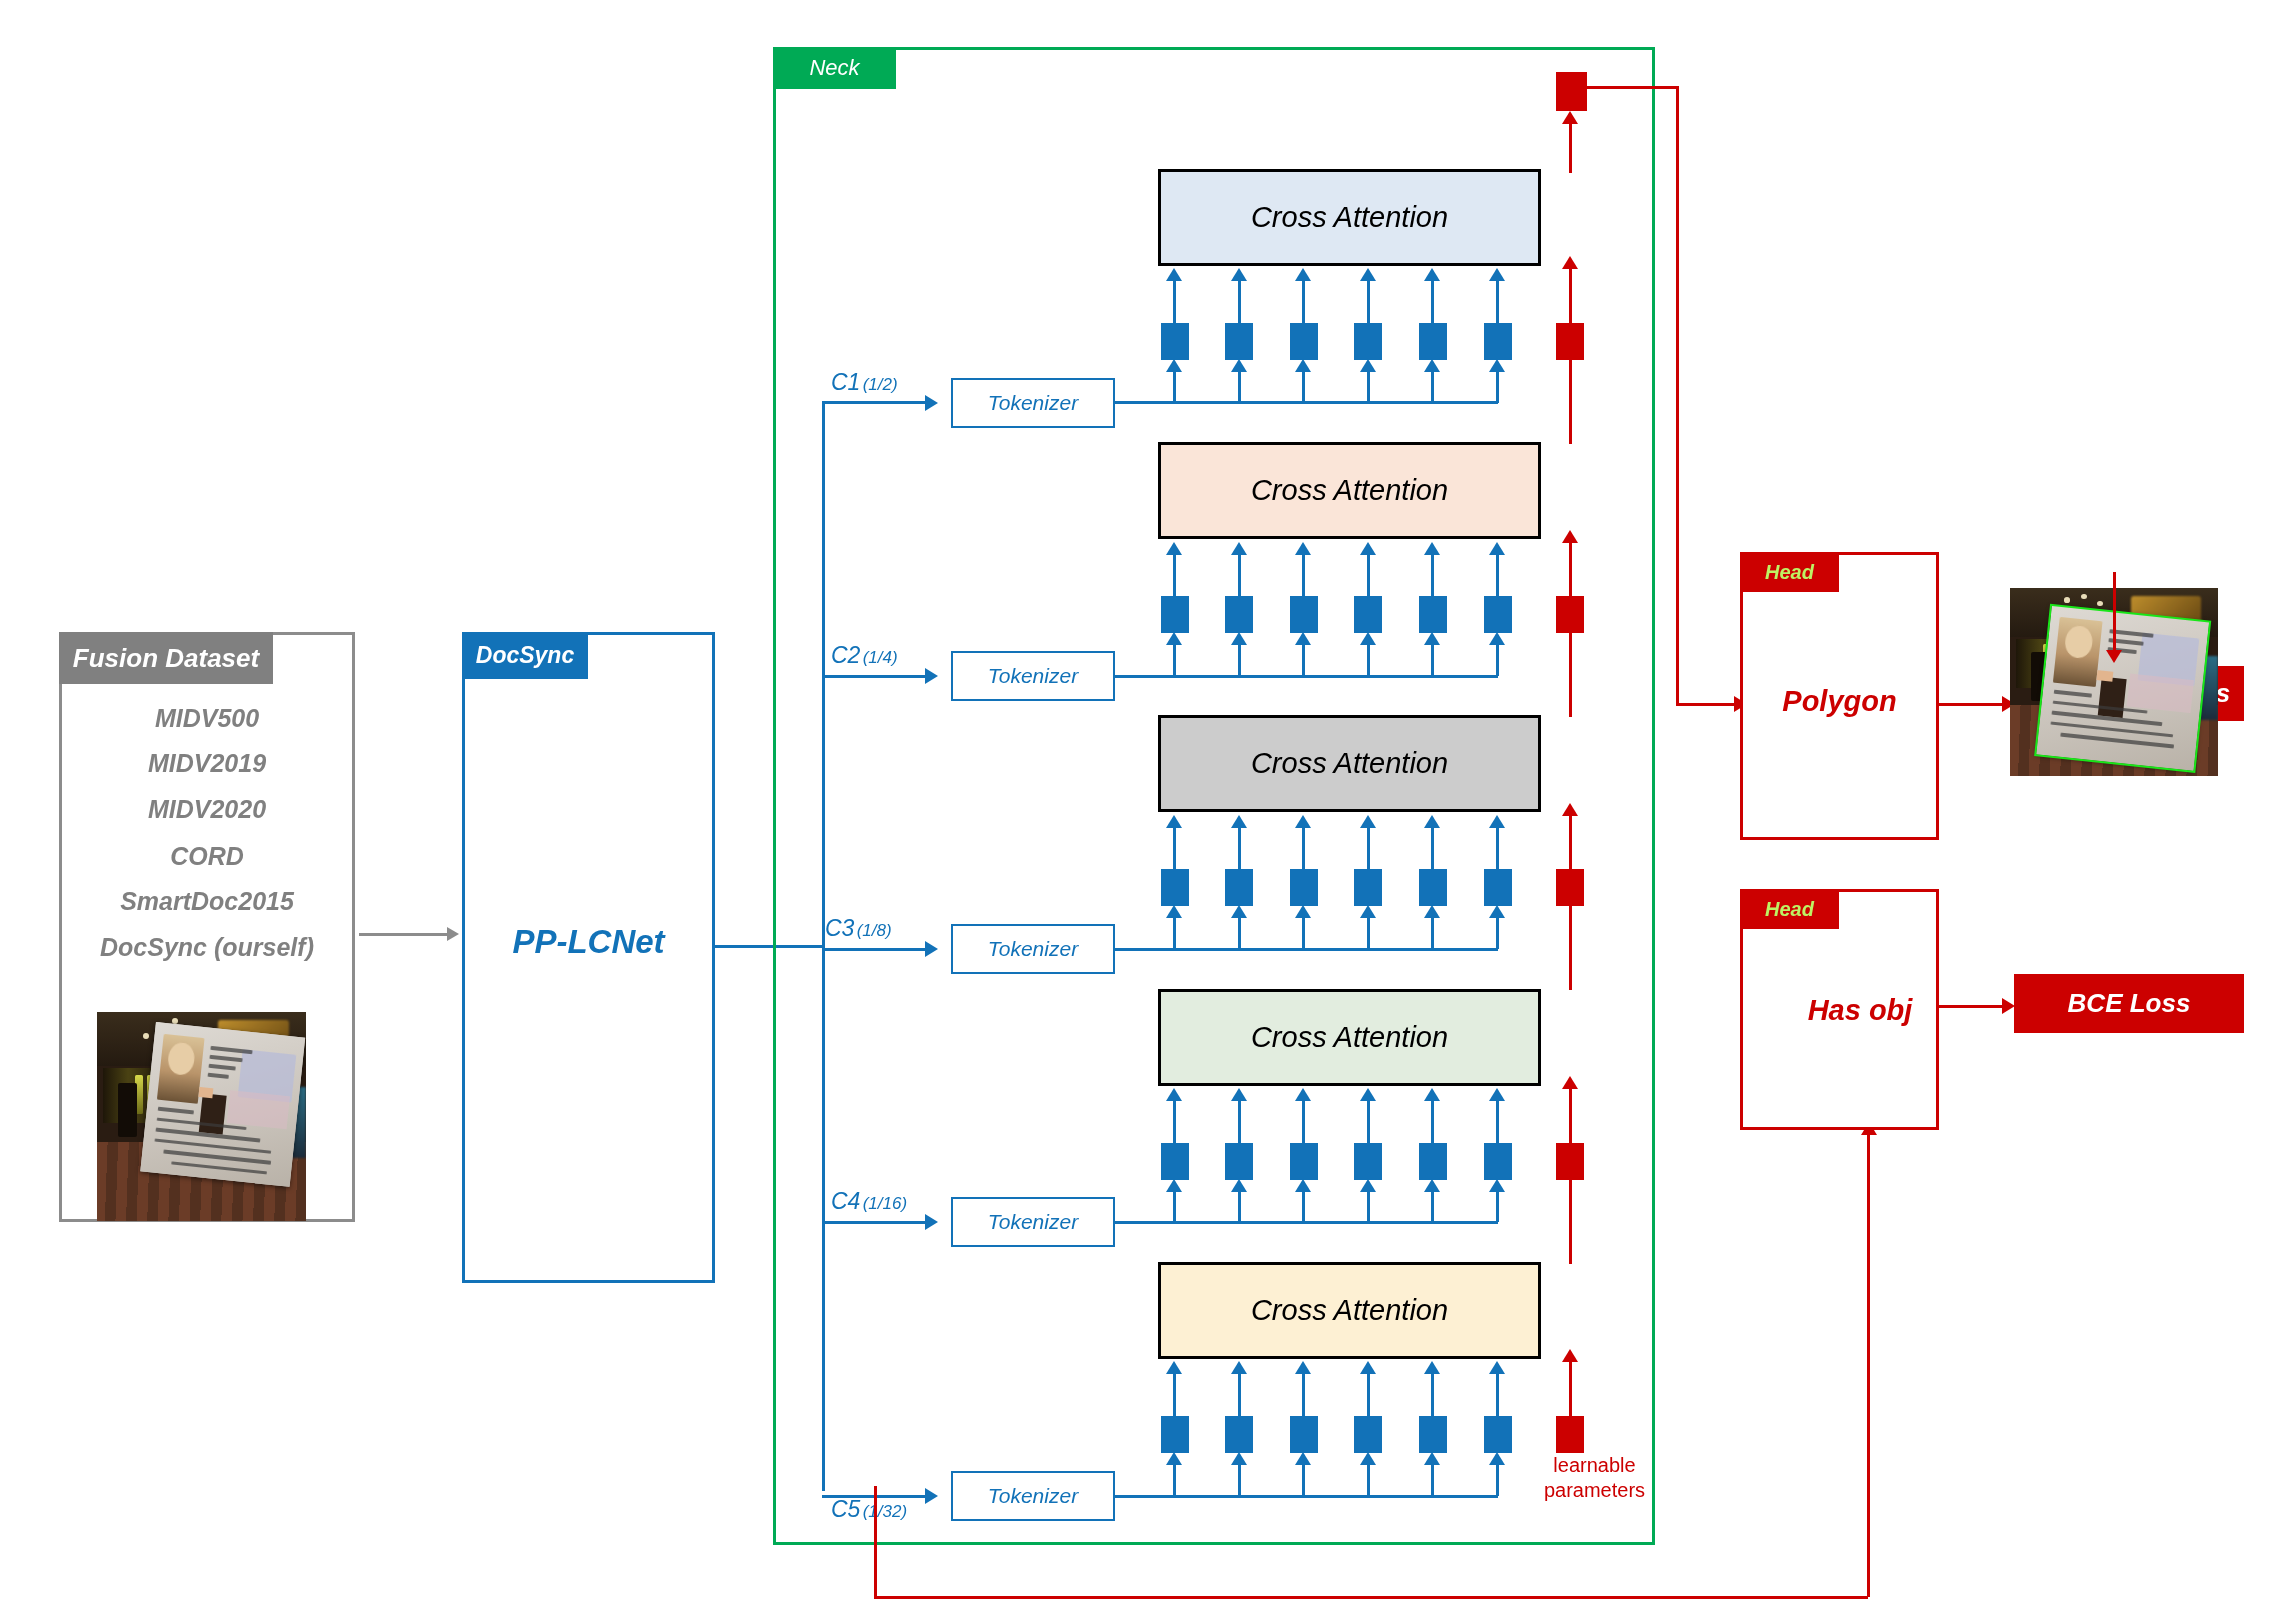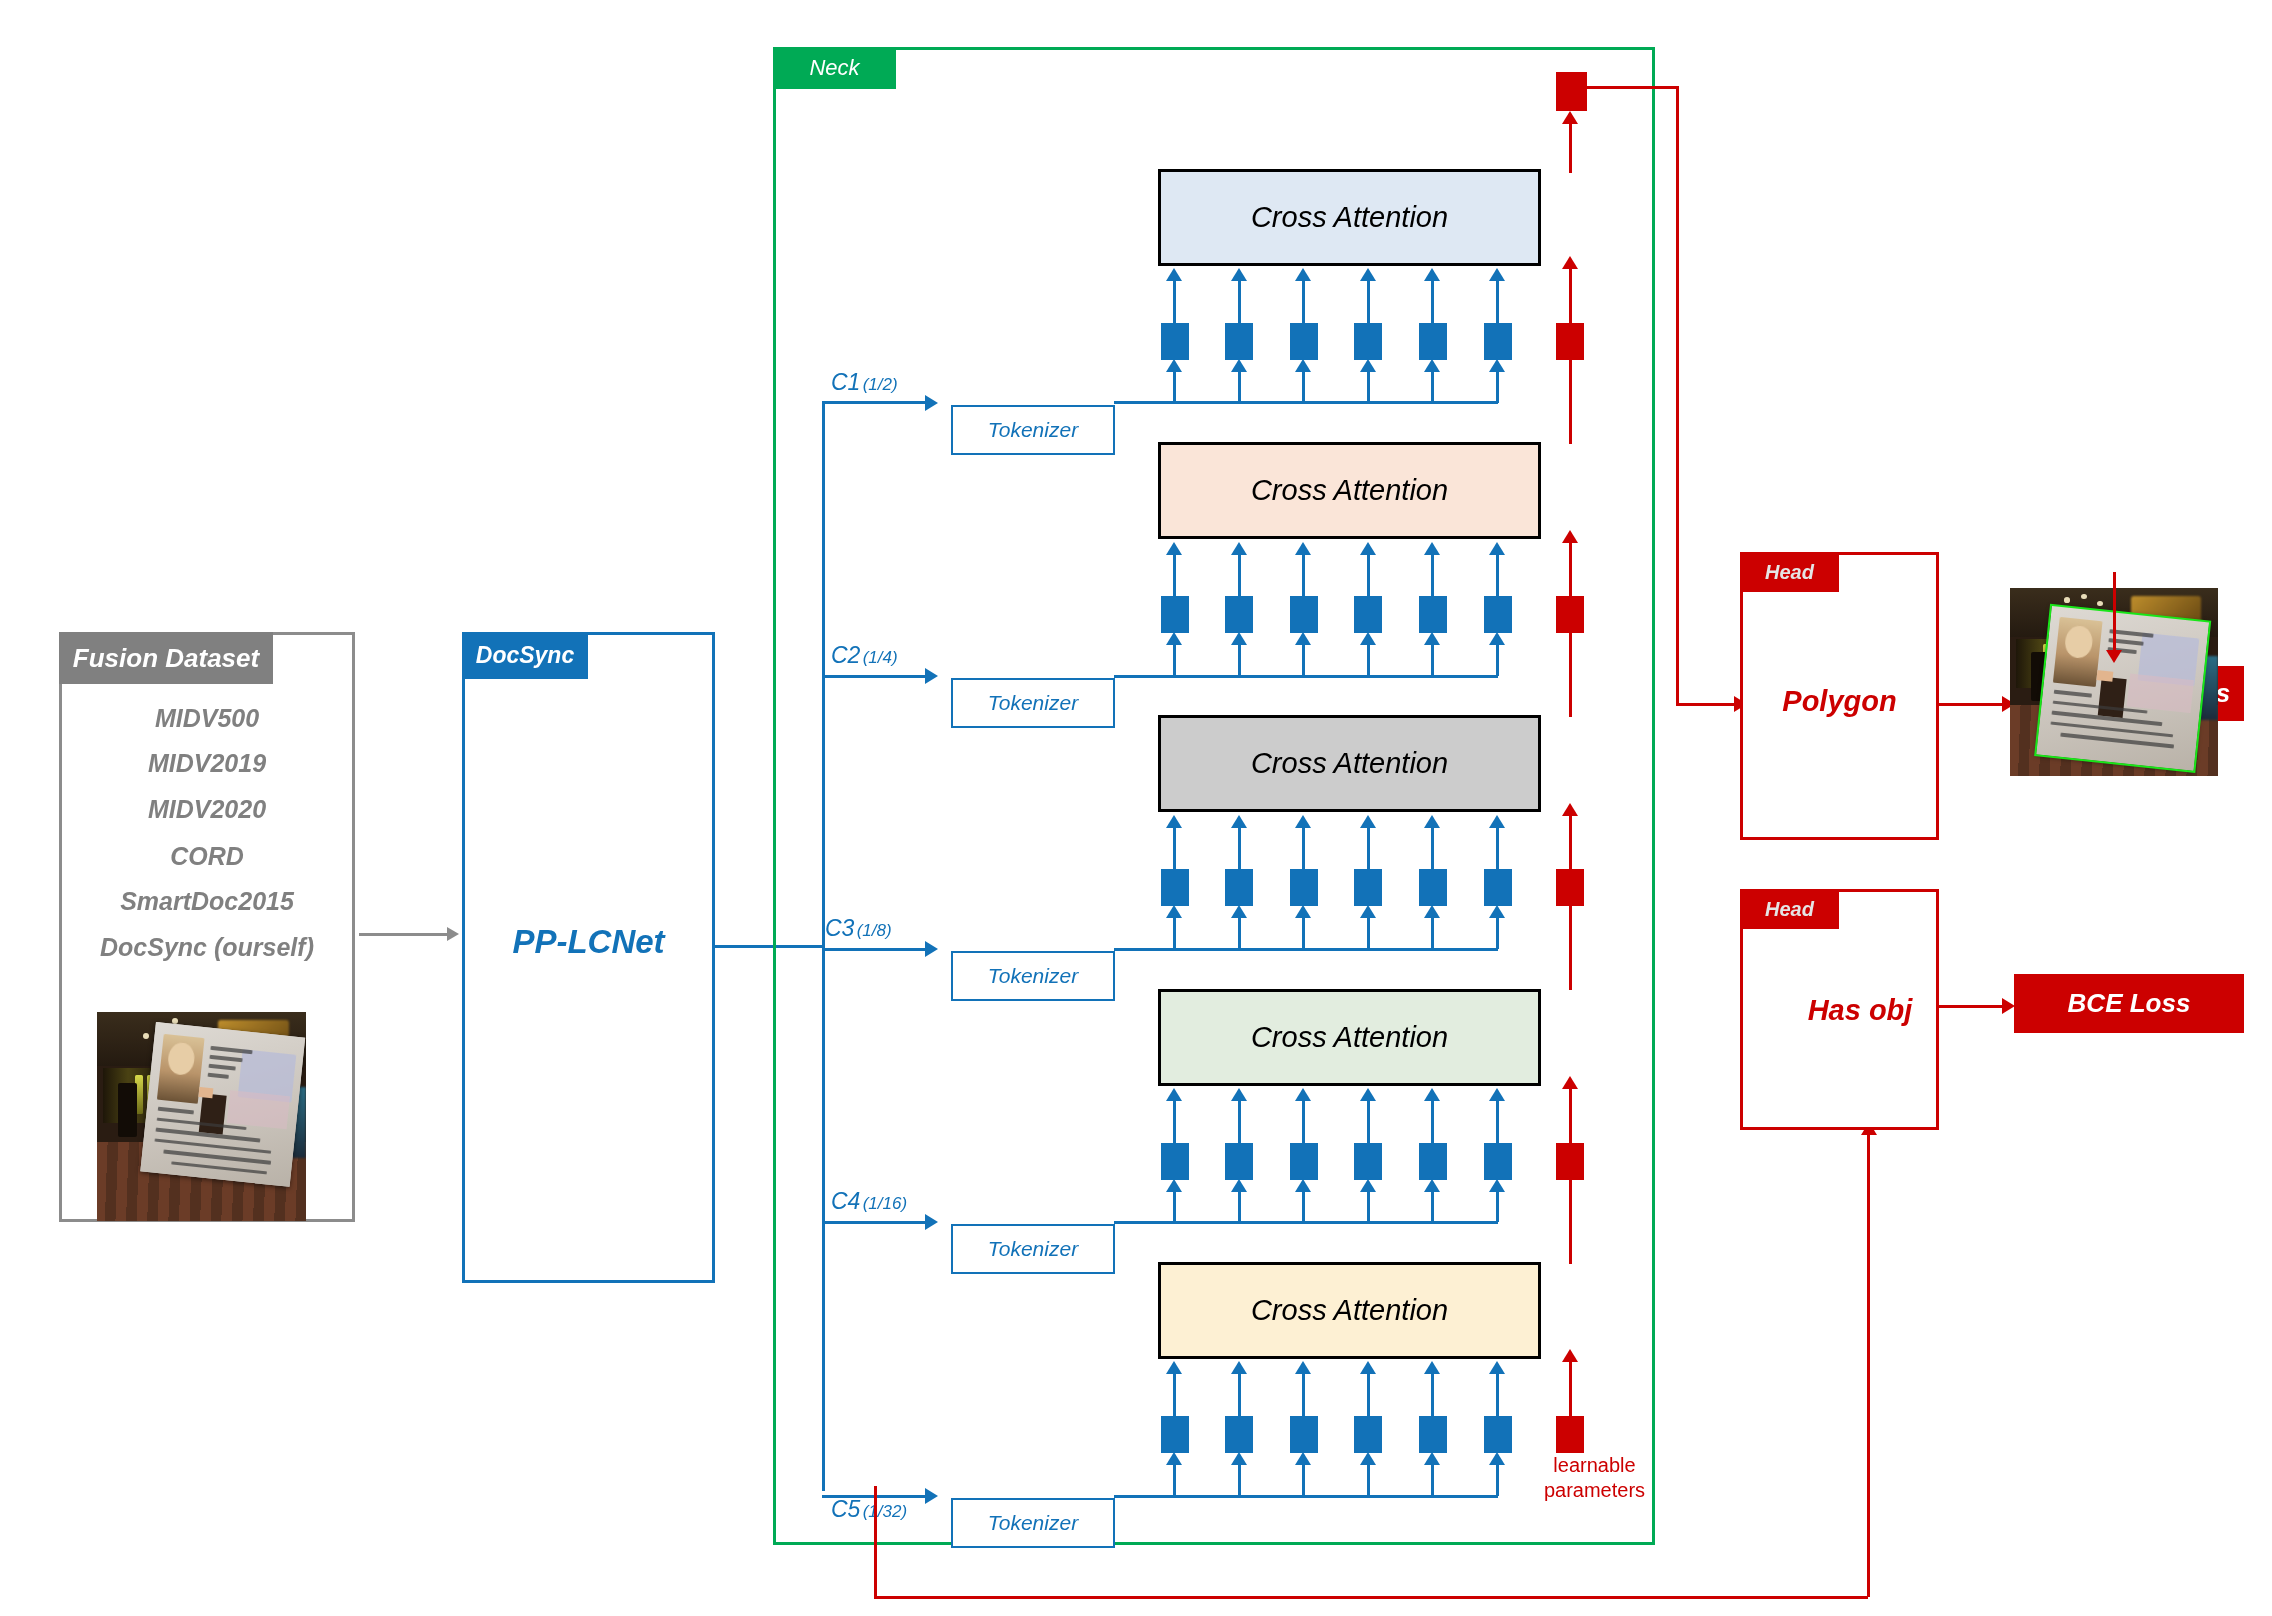--- a/index.html
+++ b/index.html
@@ -52,21 +52,21 @@
 
   
   .xattn{position:absolute;left:1158px;width:383px;height:97px;border:3.5px solid #000;box-sizing:border-box;display:flex;align-items:center;justify-content:center;}
   .xattn span{font-style:italic;font-size:29px;color:#000;}
 
   
   .tok{position:absolute;width:28px;height:37px;background:#1272B8;}
   .tokred{position:absolute;width:28px;height:37px;background:#CC0000;}
 
   
-  .tokenizer{position:absolute;width:164px;height:50px;border:2.5px solid #1272B8;background:#fff;box-sizing:border-box;display:flex;align-items:center;justify-content:center;margin-top:27px;}
+  .tokenizer{position:absolute;width:164px;height:50px;border:2.5px solid #1272B8;background:#fff;box-sizing:border-box;display:flex;align-items:center;justify-content:center;}
   .tokenizer span{color:#1272B8;font-style:italic;font-size:21px;}
   .clabel{position:absolute;color:#1272B8;font-style:italic;font-weight:normal;}
   .clabel .big{font-size:23px;}
   .clabel .small{font-size:17px;}
 
   
   .hline{position:absolute;background:#1272B8;height:3px;}
   .vline{position:absolute;background:#1272B8;width:3px;}
   .rvline{position:absolute;background:#CC0000;width:3px;}
   .rhline{position:absolute;background:#CC0000;height:3px;}
@@ -75,21 +75,21 @@
   .arr-up-b{position:absolute;width:0;height:0;border-left:8.4px solid transparent;border-right:8.4px solid transparent;border-bottom:13px solid #1272B8;}
   .arr-up-r{position:absolute;width:0;height:0;border-left:8.4px solid transparent;border-right:8.4px solid transparent;border-bottom:13px solid #CC0000;}
   .arr-rt-b{position:absolute;width:0;height:0;border-top:8.4px solid transparent;border-bottom:8.4px solid transparent;border-left:13px solid #1272B8;}
   .arr-rt-r{position:absolute;width:0;height:0;border-top:8.4px solid transparent;border-bottom:8.4px solid transparent;border-left:13px solid #CC0000;}
   .arr-rt-g{position:absolute;width:0;height:0;border-top:7.5px solid transparent;border-bottom:7.5px solid transparent;border-left:12px solid #8C8C8C;}
   .arr-dn-r{position:absolute;width:0;height:0;border-left:8.4px solid transparent;border-right:8.4px solid transparent;border-top:13px solid #CC0000;}
 
   
   .head-box{position:absolute;border:3.5px solid #CC0000;background:#fff;box-sizing:border-box;}
   .head-tab{position:absolute;background:#CC0000;display:flex;align-items:center;justify-content:center;}
-  .head-tab span{color:#e5e5e5;font-style:italic;font-weight:bold;font-size:20px;}
+  .head-tab span{color:#bef264;font-style:italic;font-weight:bold;font-size:20px;}
   .head-label{position:absolute;color:#CC0000;font-style:italic;font-weight:bold;font-size:29px;text-align:center;}
 
   
   .loss-box{position:absolute;background:#CC0000;display:flex;align-items:center;justify-content:center;}
   .loss-box span{color:#fff;font-style:italic;font-weight:bold;font-size:26px;}
 
   #learnable{position:absolute;left:1520px;top:1453px;width:149px;color:#CC0000;font-size:20px;line-height:1.25;text-align:center;}
 </style>
 </head>
 <body>

